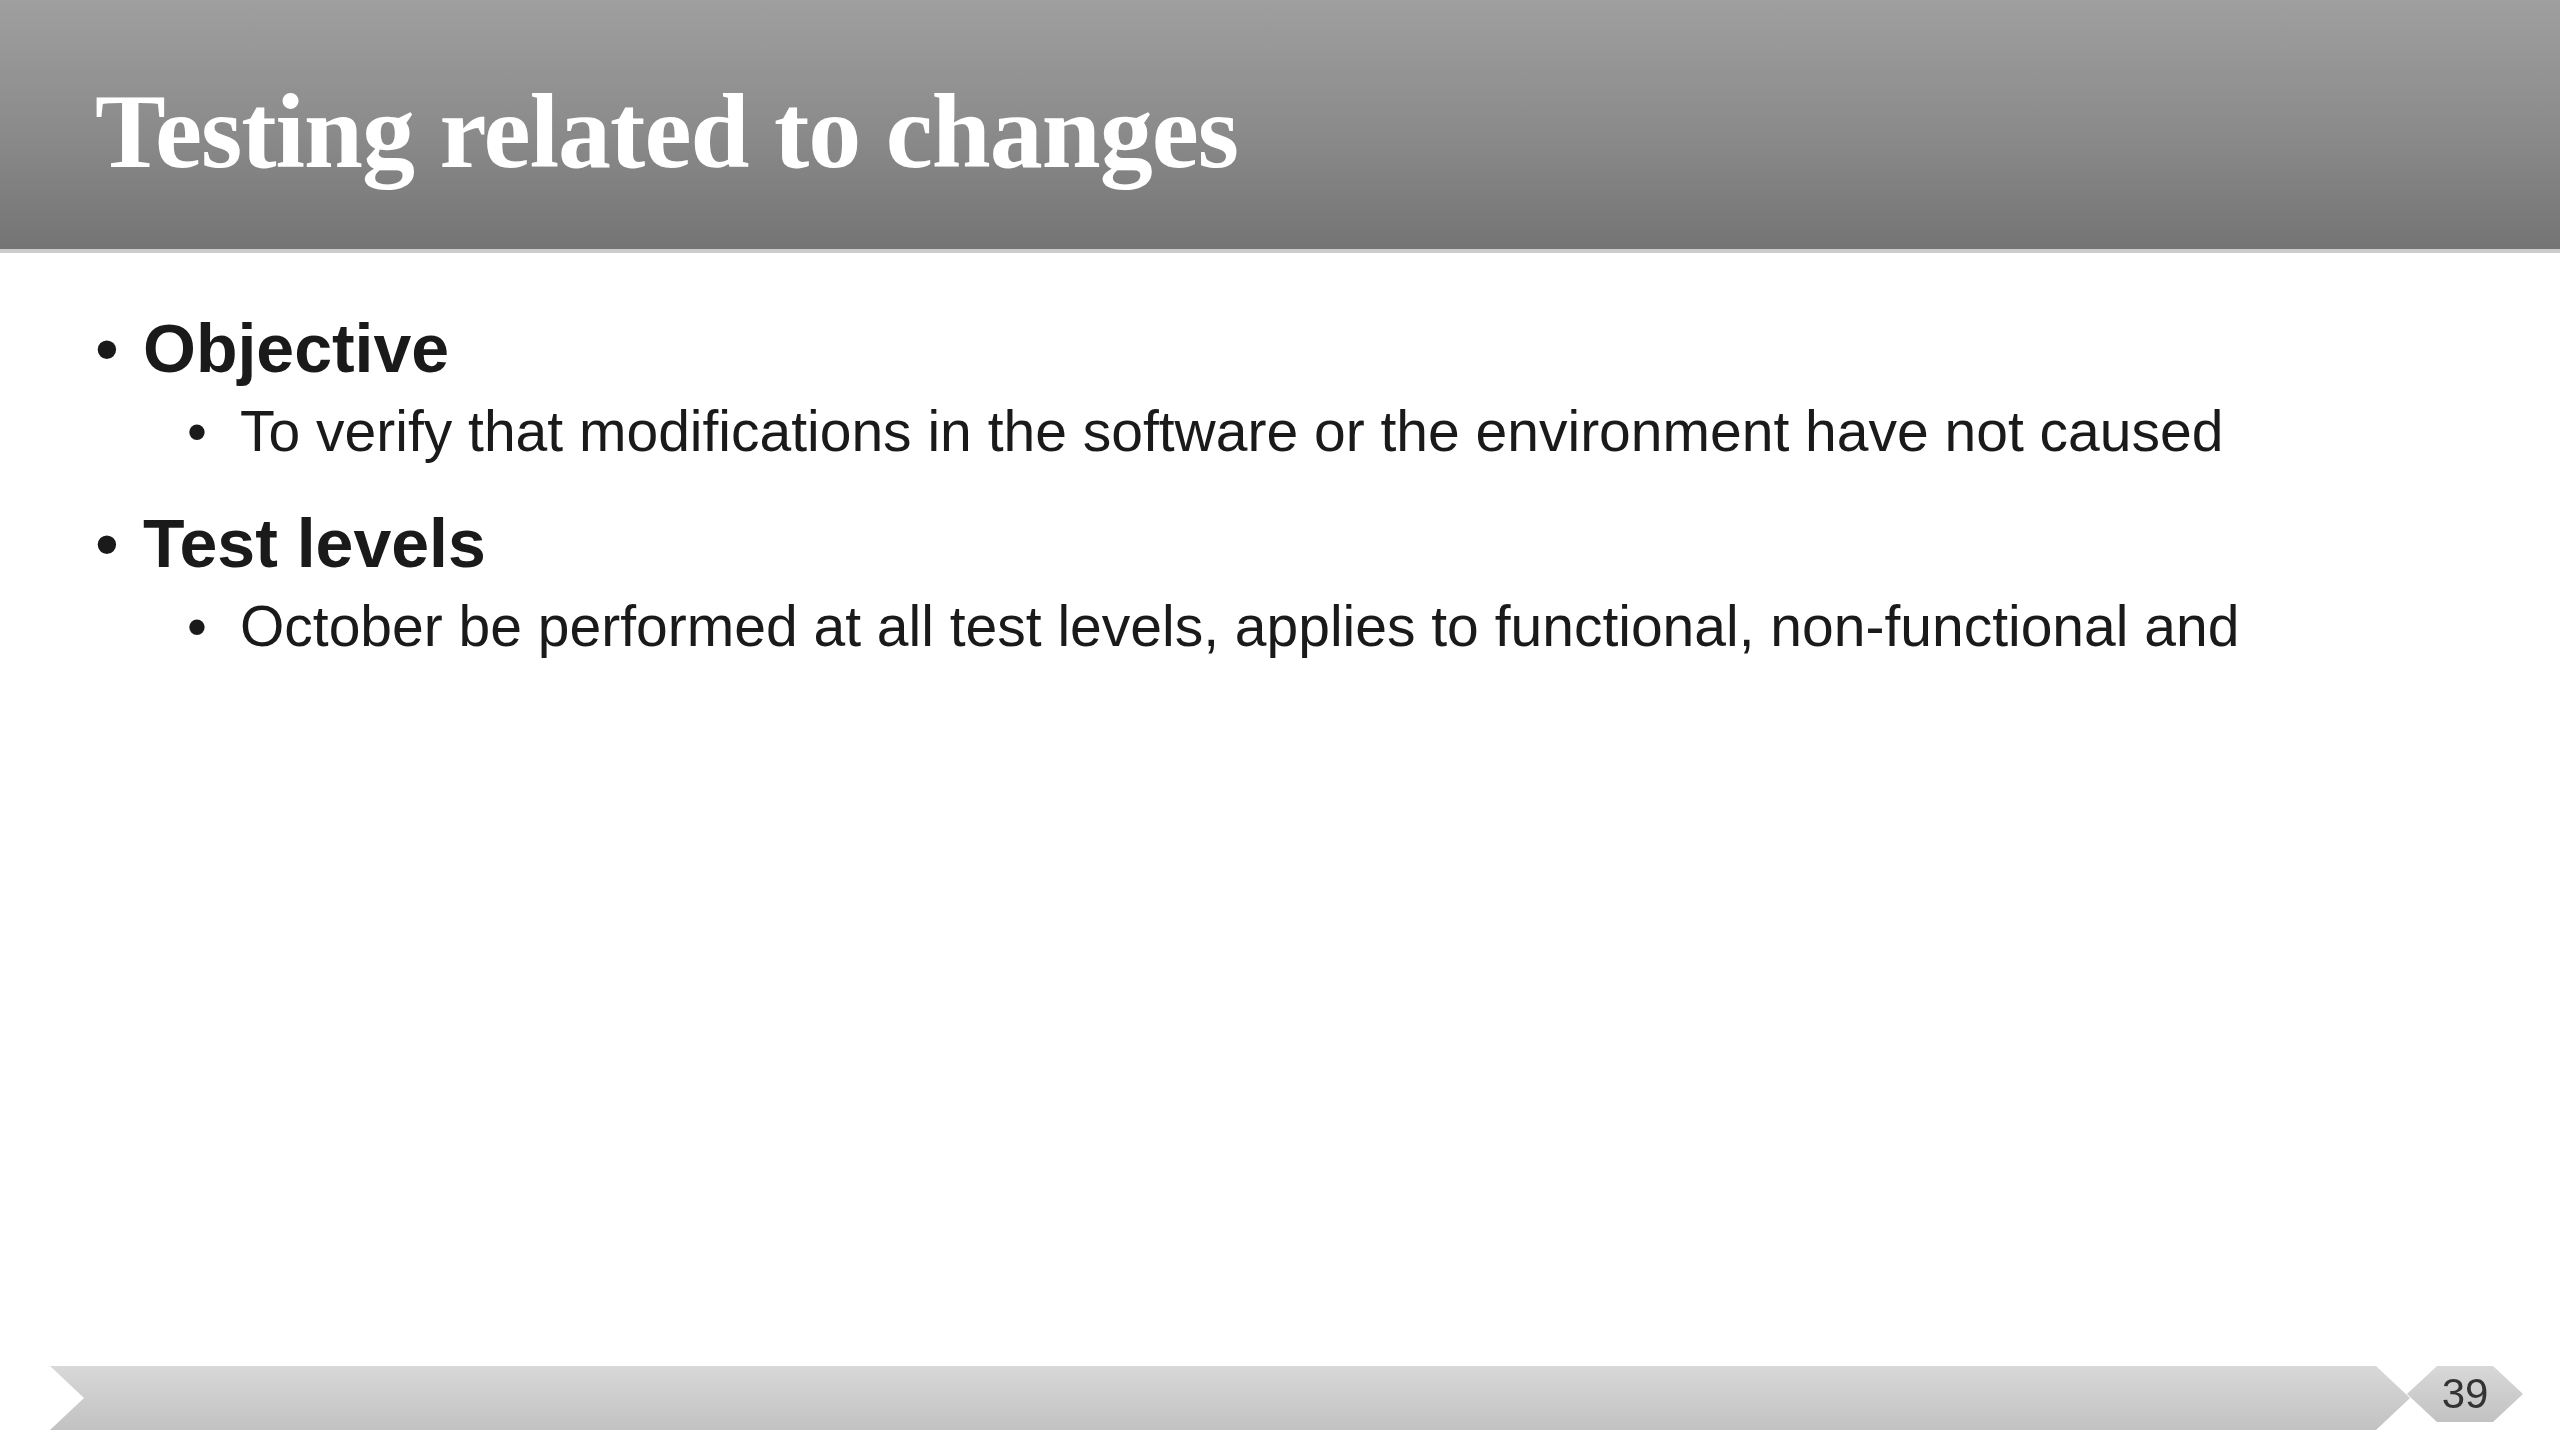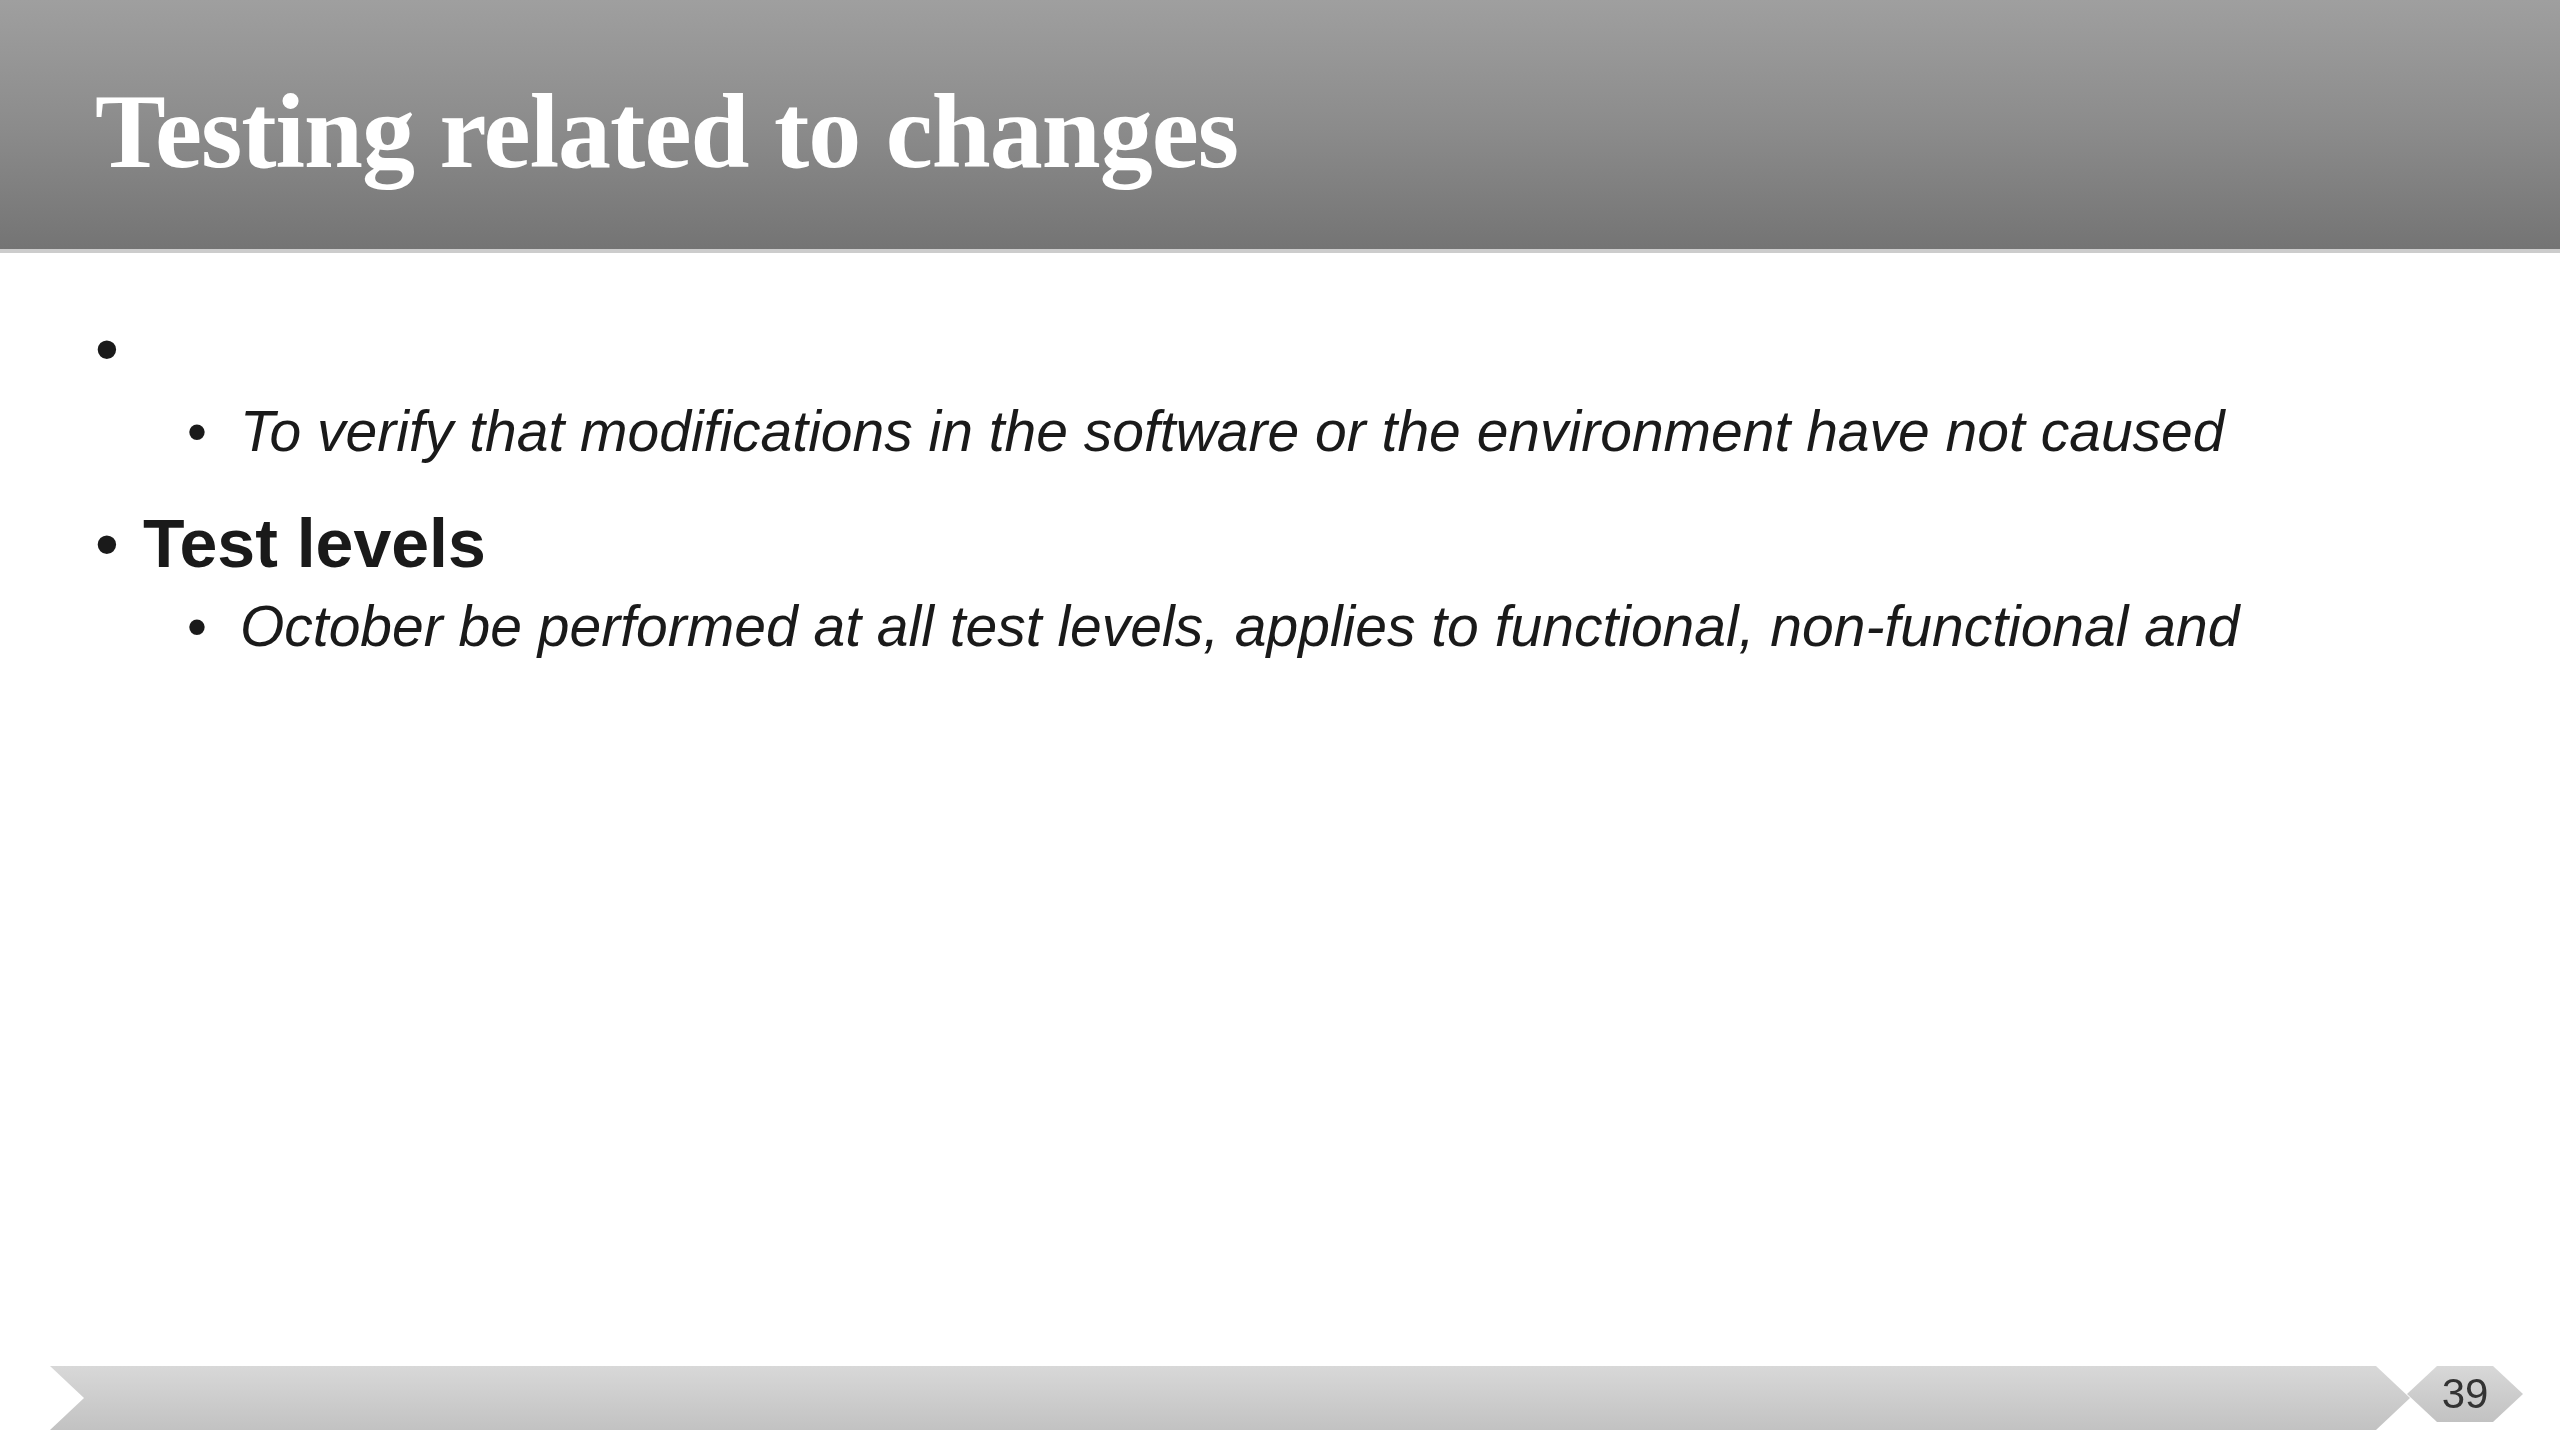--- a/index.html
+++ b/index.html
@@ -72,21 +72,21 @@
 
   .item.l2 {
     font-size: 57px;
     font-weight: 400;
     line-height: 70px;
     padding-left: 92px;
     margin-top: 10px;
     margin-bottom: 40px;
   }
   .item.l2 .marker { width: 53px; }
-  .item.l2 .line { display: block; font-style: italic; }
+  .item.l2 .line { display: block; }
 
   
   .footer-bar {
     position: absolute;
     left: 50px;
     top: 1366px;
     width: 2360px;
     height: 64px;
     background: linear-gradient(180deg, var(--footer-bar-top) 0%, var(--footer-bar-bottom) 100%);
     clip-path: polygon(0% 0%, calc(100% - 34px) 0%, 100% 50%, calc(100% - 34px) 100%, 0% 100%, 34px 50%);
@@ -114,20 +114,21 @@
 <div class="slide">
 
   <header class="title-bar">
     <h1>Testing related to changes</h1>
   </header>
 
   <main class="content">
 
     <div class="item l1">
       <span class="marker">•</span>
+      <span class="text">Objective</span>
     </div>
 
     <div class="item l2">
       <span class="marker">•</span>
       <span class="text">
         <span class="line">To verify that modifications in the software or the environment have not caused</span>
       </span>
     </div>
 
     <div class="item l1">

